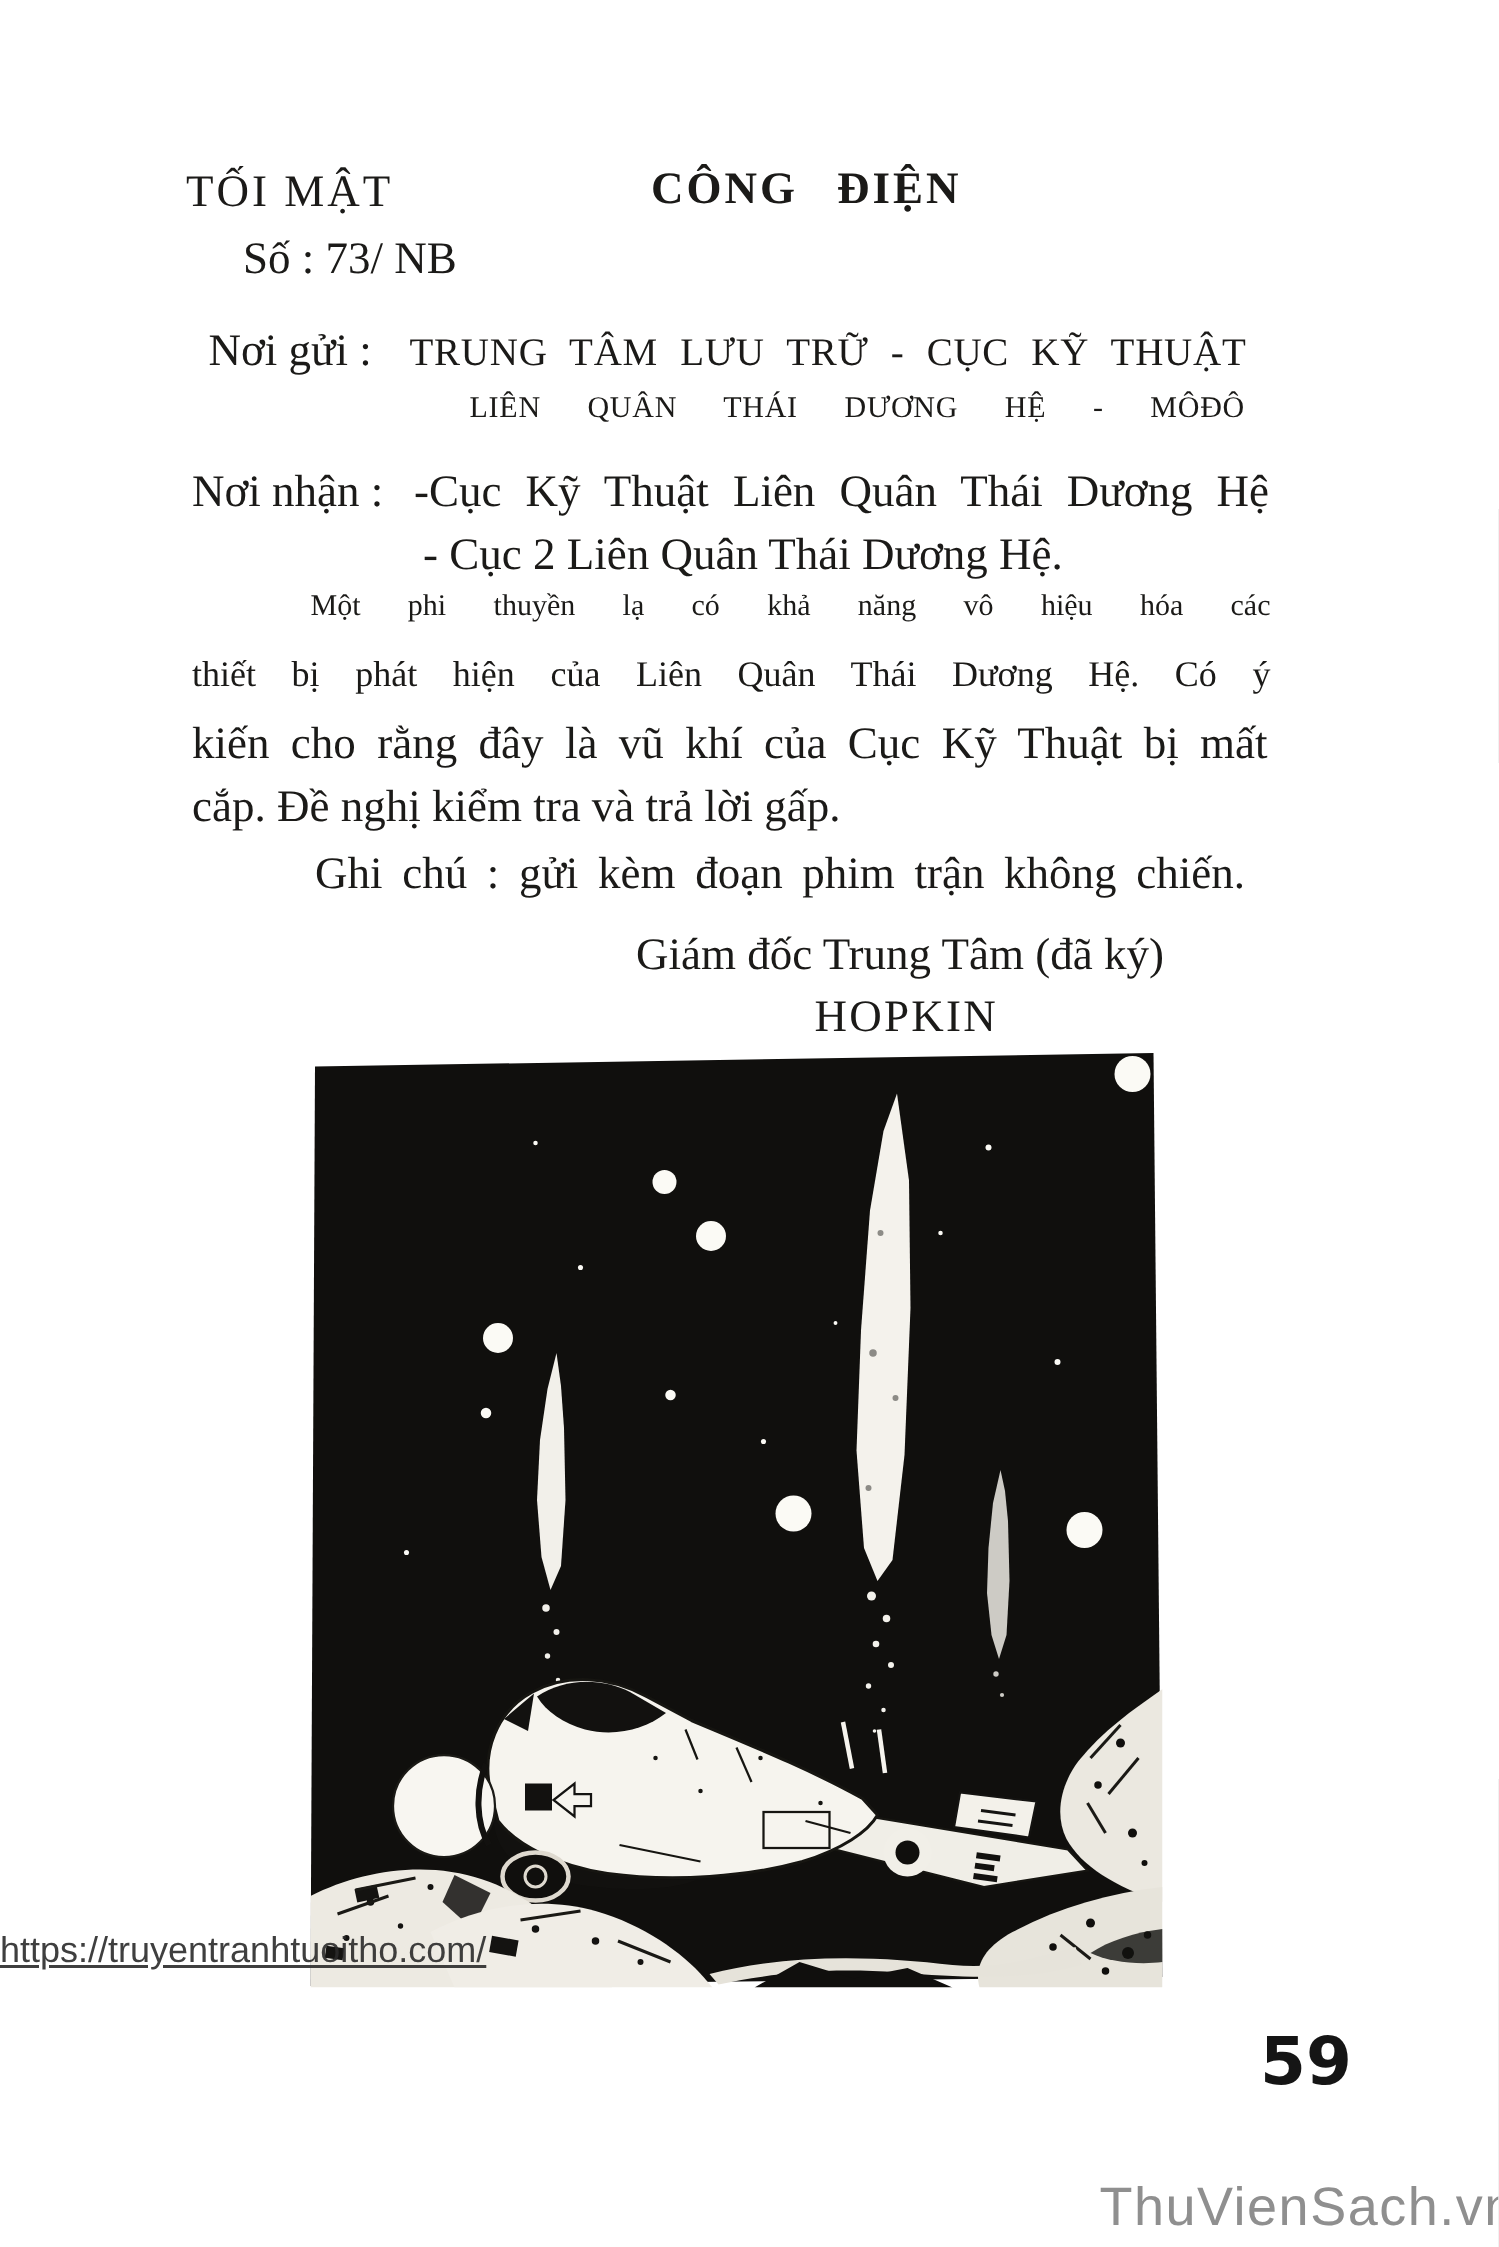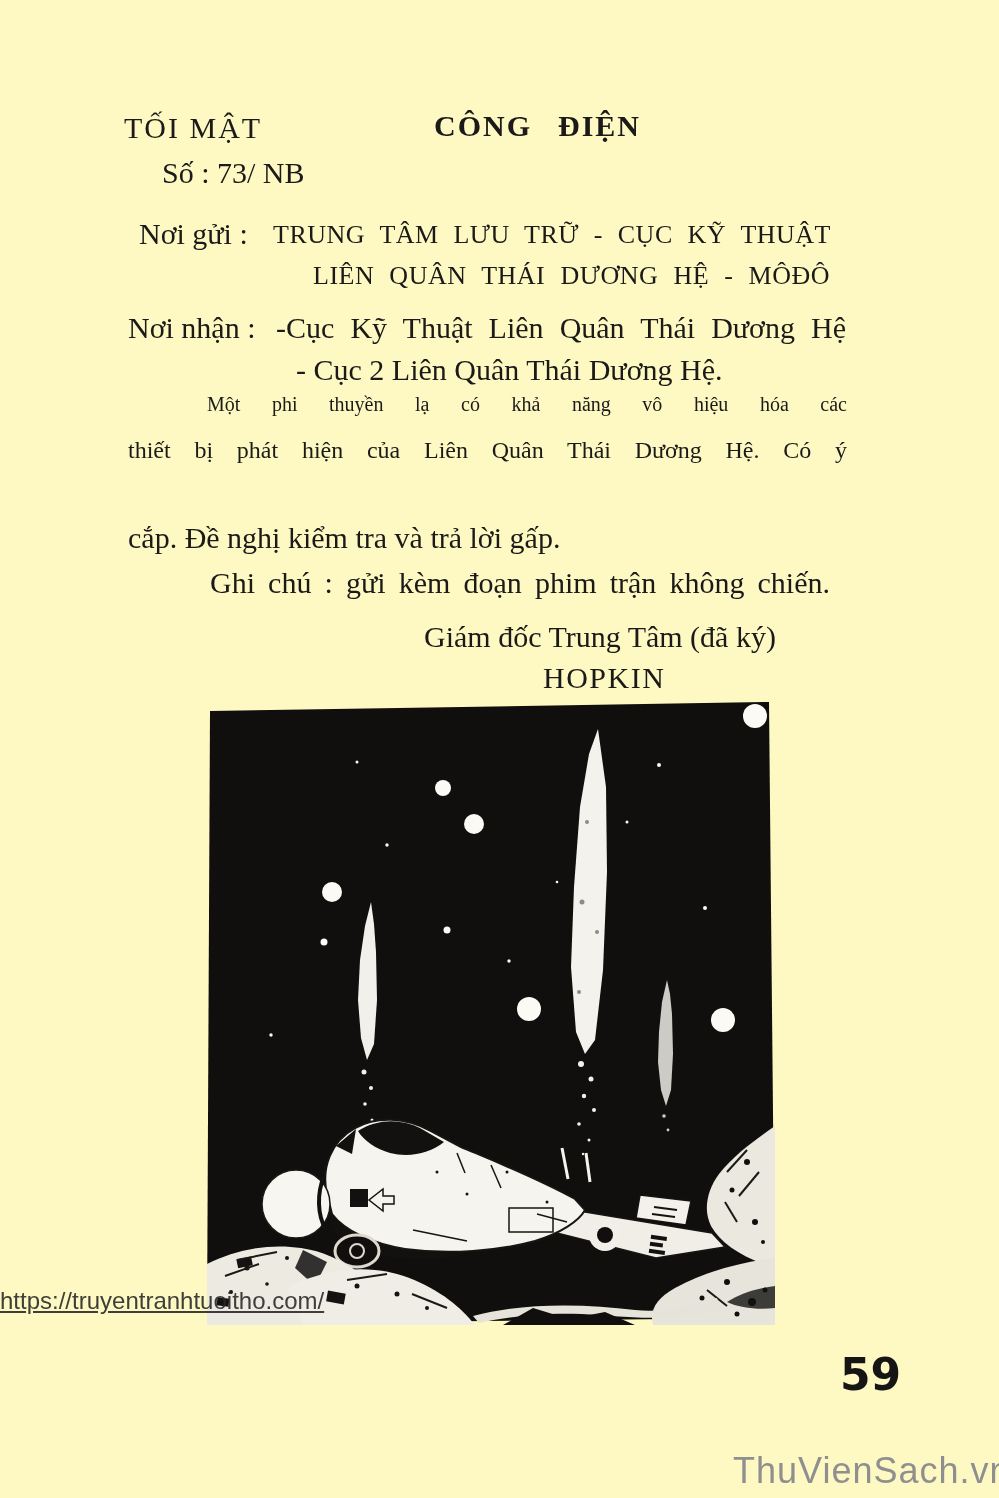--- a/index.html
+++ b/index.html
@@ -1,35 +1,35 @@
 <!DOCTYPE html>
 <html><head>
 <meta charset="utf-8">
 <style>
   html,body { margin:0; padding:0; background:#e8e8e8; }
   .page {
     position:relative; width:999px; height:1498px; margin:0 auto;
-    background:#fef9c3; overflow:hidden;
+    background:#ffffff; overflow:hidden;
     font-family:"Liberation Serif","DejaVu Serif",serif;
     color:#1b1a18;
   }
   .line { position:absolute; white-space:nowrap; line-height:1.22; }
   .justify { white-space:normal; text-align:justify; text-align-last:justify; }
 
   .classification { left:124px; top:110px; font-size:30px; letter-spacing:2px; }
   .doc-title      { left:434px; top:108px; font-size:30px; letter-spacing:2px; word-spacing:0.55em;font-weight:bold; }
   .doc-number     { left:162px; top:155px; font-size:30px; }
 
   .sender-label    { left:139px; top:216px; font-size:30px; }
   .sender-line1    { left:273px; top:219px; width:558px; font-size:26px; letter-spacing:0.5px; }
-  .sender-line2    { left:313px; top:260px; width:517px; font-size:26px; letter-spacing:0.5px; }
+  .sender-line2    { left:313px; top:260px; width:517px; font-size:20px; letter-spacing:0.5px; }
 
   .recipient-label { left:128px; top:310px; font-size:30px; }
   .recipient-line1 { left:276px; top:310px; width:570px; font-size:30px; }
-  .recipient-line2 { left:296px; top:352px; font-size:30px; }
+  .recipient-line2 { left:282px; top:352px; font-size:30px; }
 
   .body-line1 { left:207px; top:392px; width:640px; font-size:20px; }
   .body-line2 { left:128px; top:436px; width:719px; font-size:24px; }
   .body-line3 { left:128px; top:478px; width:717px; font-size:30px; }
   .body-line4 { left:128px; top:520px; font-size:30px; }
 
   .note       { left:210px; top:565px; width:620px; font-size:30px; }
   .sig-role   { left:424px; top:619px; font-size:30px; }
   .sig-name   { left:543px; top:660px; font-size:30px; letter-spacing:1.5px; }
 
@@ -63,20 +63,21 @@
   <div class="line sender-label">Nơi gửi :</div>
   <div class="line justify sender-line1">TRUNG TÂM LƯU TRỮ - CỤC KỸ THUẬT</div>
   <div class="line justify sender-line2">LIÊN QUÂN THÁI DƯƠNG HỆ - MÔĐÔ</div>
 
   <div class="line recipient-label">Nơi nhận :</div>
   <div class="line justify recipient-line1">-Cục Kỹ Thuật Liên Quân Thái Dương Hệ</div>
   <div class="line recipient-line2">- Cục 2 Liên Quân Thái Dương Hệ.</div>
 
   <div class="line justify body-line1">Một phi thuyền lạ có khả năng vô hiệu hóa các</div>
   <div class="line justify body-line2">thiết bị phát hiện của Liên Quân Thái Dương Hệ. Có ý</div>
+  <div class="line justify body-line3">kiến cho rằng đây là vũ khí của Cục Kỹ Thuật bị mất</div>
   <div class="line body-line4">cắp. Đề nghị kiểm tra và trả lời gấp.</div>
 
   <div class="line justify note">Ghi chú : gửi kèm đoạn phim trận không chiến.</div>
   <div class="line sig-role">Giám đốc Trung Tâm (đã ký)</div>
   <div class="line sig-name">HOPKIN</div>
 
   <svg class="illustration" viewBox="0 0 568 623" xmlns="http://www.w3.org/2000/svg">
 
     <polygon points="3,9 562,0 568,616 0,622" fill="#100f0d"></polygon>
 

